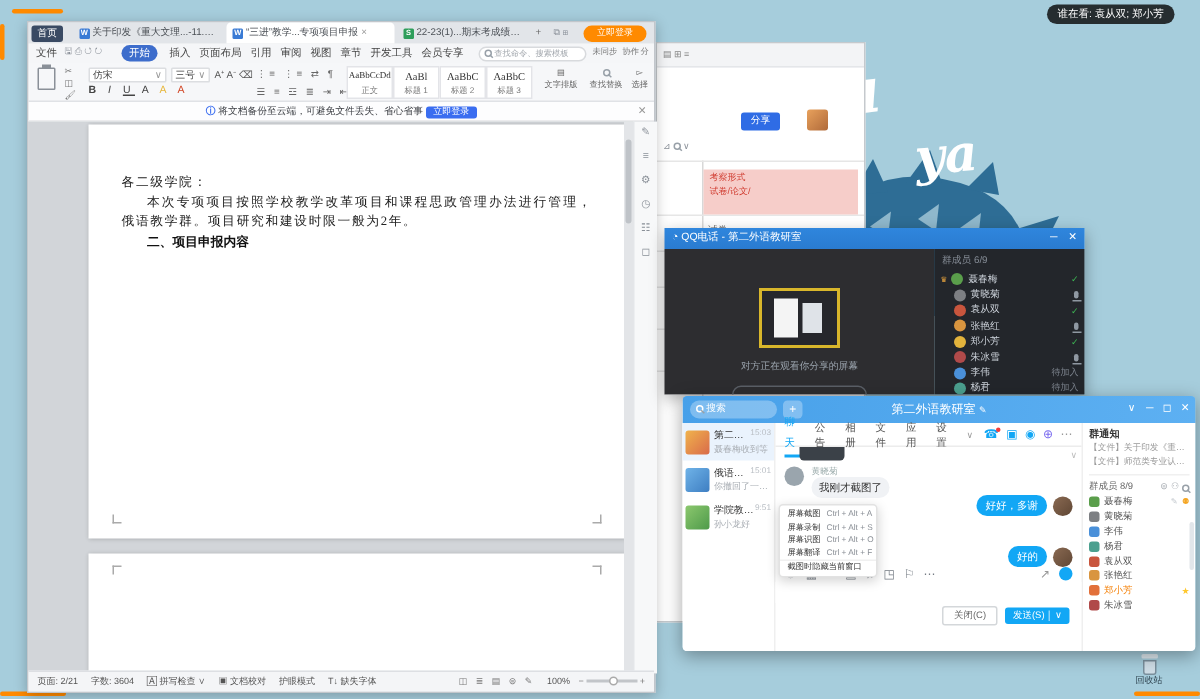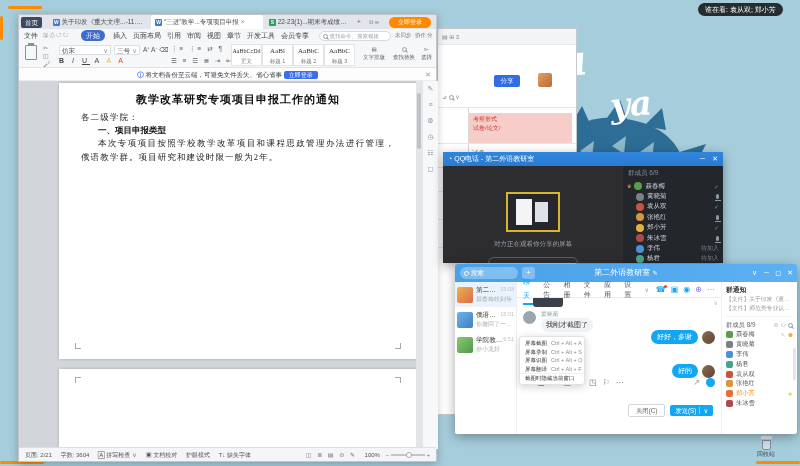--- a/index.html
+++ b/index.html
@@ -232,24 +232,23 @@
         <span style="color:#3a6df0;font-weight:bold;">ⓘ</span>
         <span>将文档备份至云端，可避免文件丢失、省心省事</span>
         <span style="background:#3a6df0;color:#fff;border-radius:2px;padding:1px 5px;font-size:6px;">立即登录</span>
       </div>
       <span class="abs" style="right:5px;top:0;color:#999;font-size:7px;line-height:13px;">✕</span>
     </div>
 
     <div class="docarea" style="left:0;top:66px;width:419px;height:368px;">
 
       <div class="page" style="left:40px;top:2px;width:358px;height:276px;padding:8px 22px 0;">
-        <div class="doc-title">教学改革研究专项项目申报工作的通知</div>
-        <p class="doc-p" style="text-indent:0;margin-top:4px;font-family:Liberation Serif, serif;">各二级学院：</p>
-        <p class="doc-h">一、项目申报类型</p>
+        <p class="doc-p" style="text-indent:0;margin-top:24px;font-family:Liberation Serif, serif;">各二级学院：</p>
         <p class="doc-p">本次专项项目按照学校教学改革项目和课程思政管理办法进行管理，俄语教学群。项目研究和建设时限一般为2年。</p>
+        <p class="doc-h">二、项目申报内容</p>
         <div class="cropmark" style="left:16px;bottom:10px;border-left:1px solid #aaa;border-bottom:1px solid #aaa;"></div>
         <div class="cropmark" style="right:16px;bottom:10px;border-right:1px solid #aaa;border-bottom:1px solid #aaa;"></div>
       </div>
 
       <div class="page" style="left:40px;top:288px;width:358px;height:80px;padding:16px 22px 0;">
         <div class="cropmark" style="left:16px;top:8px;border-left:1px solid #aaa;border-top:1px solid #aaa;"></div>
         <div class="cropmark" style="right:16px;top:8px;border-right:1px solid #aaa;border-top:1px solid #aaa;"></div>
       </div>
 
       <div class="abs" style="left:397px;top:0;width:6px;height:368px;background:#e3e5e8;">

